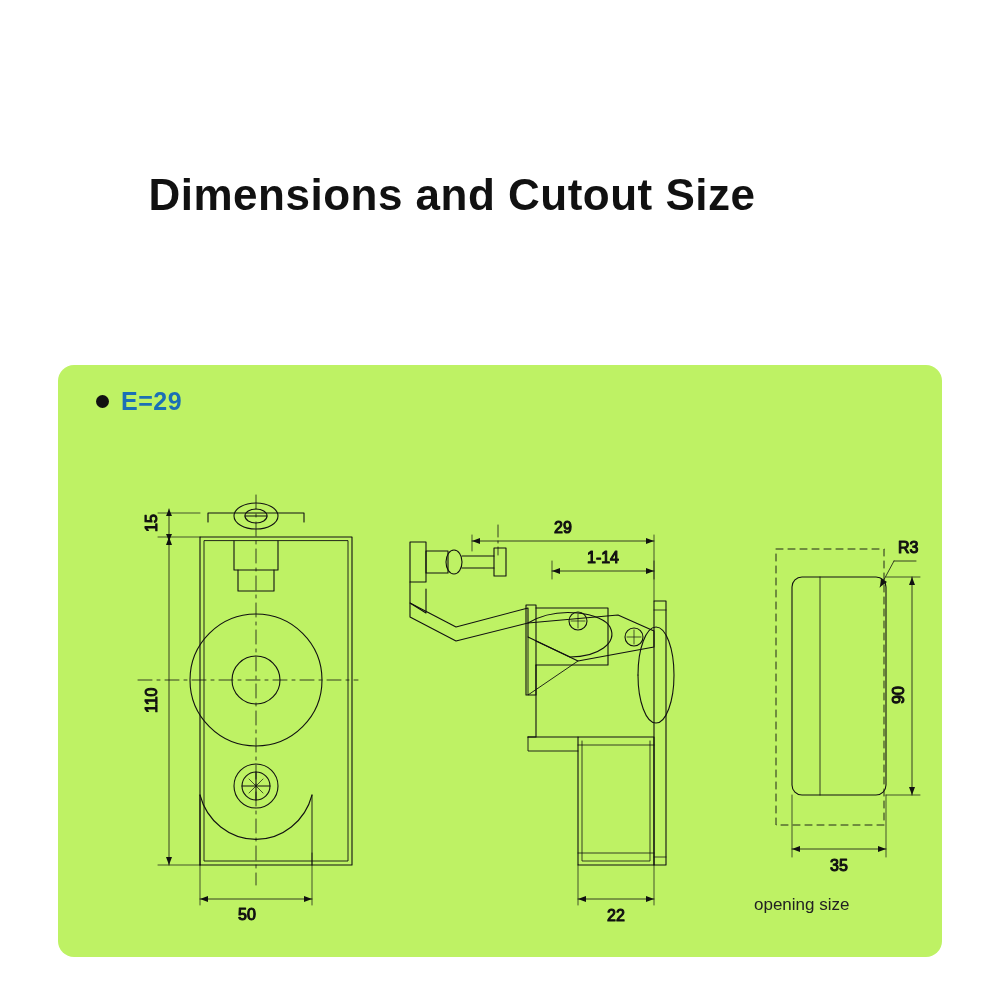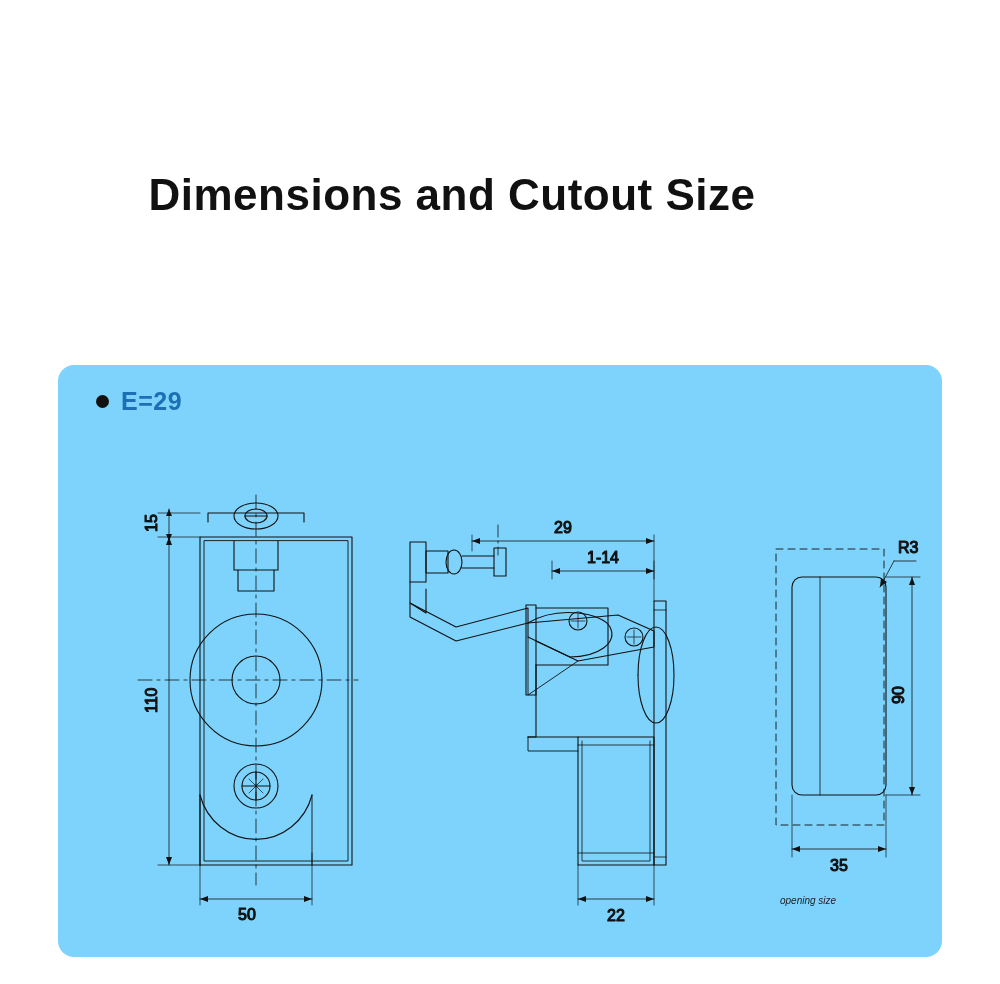--- a/index.html
+++ b/index.html
@@ -25,21 +25,21 @@
     font-weight: bold;
     letter-spacing: 0.5px;
     color: #111;
   }
   .panel {
     position: absolute;
     left: 58px;
     top: 365px;
     width: 884px;
     height: 592px;
-    background: #7dd3fc;
+    background: #bef264;
     border-radius: 16px;
   }
   .badge-row {
     position: absolute;
     left: 38px;
     top: 22px;
     display: flex;
     align-items: center;
     gap: 12px;
   }
@@ -58,24 +58,23 @@
   }
   .drawing {
     position: absolute;
     left: 0;
     top: 0;
     width: 884px;
     height: 592px;
   }
   .caption {
     position: absolute;
-    font-style: italic;
-    font-size: 10px;
+    font-size: 17px;
     color: #222;
-    left: 722px;
+    left: 696px;
     top: 530px;
   }
   svg text {
     font-family: "Liberation Sans", sans-serif;
     fill: #111;
   }
 </style>
 </head>
 <body>
 

